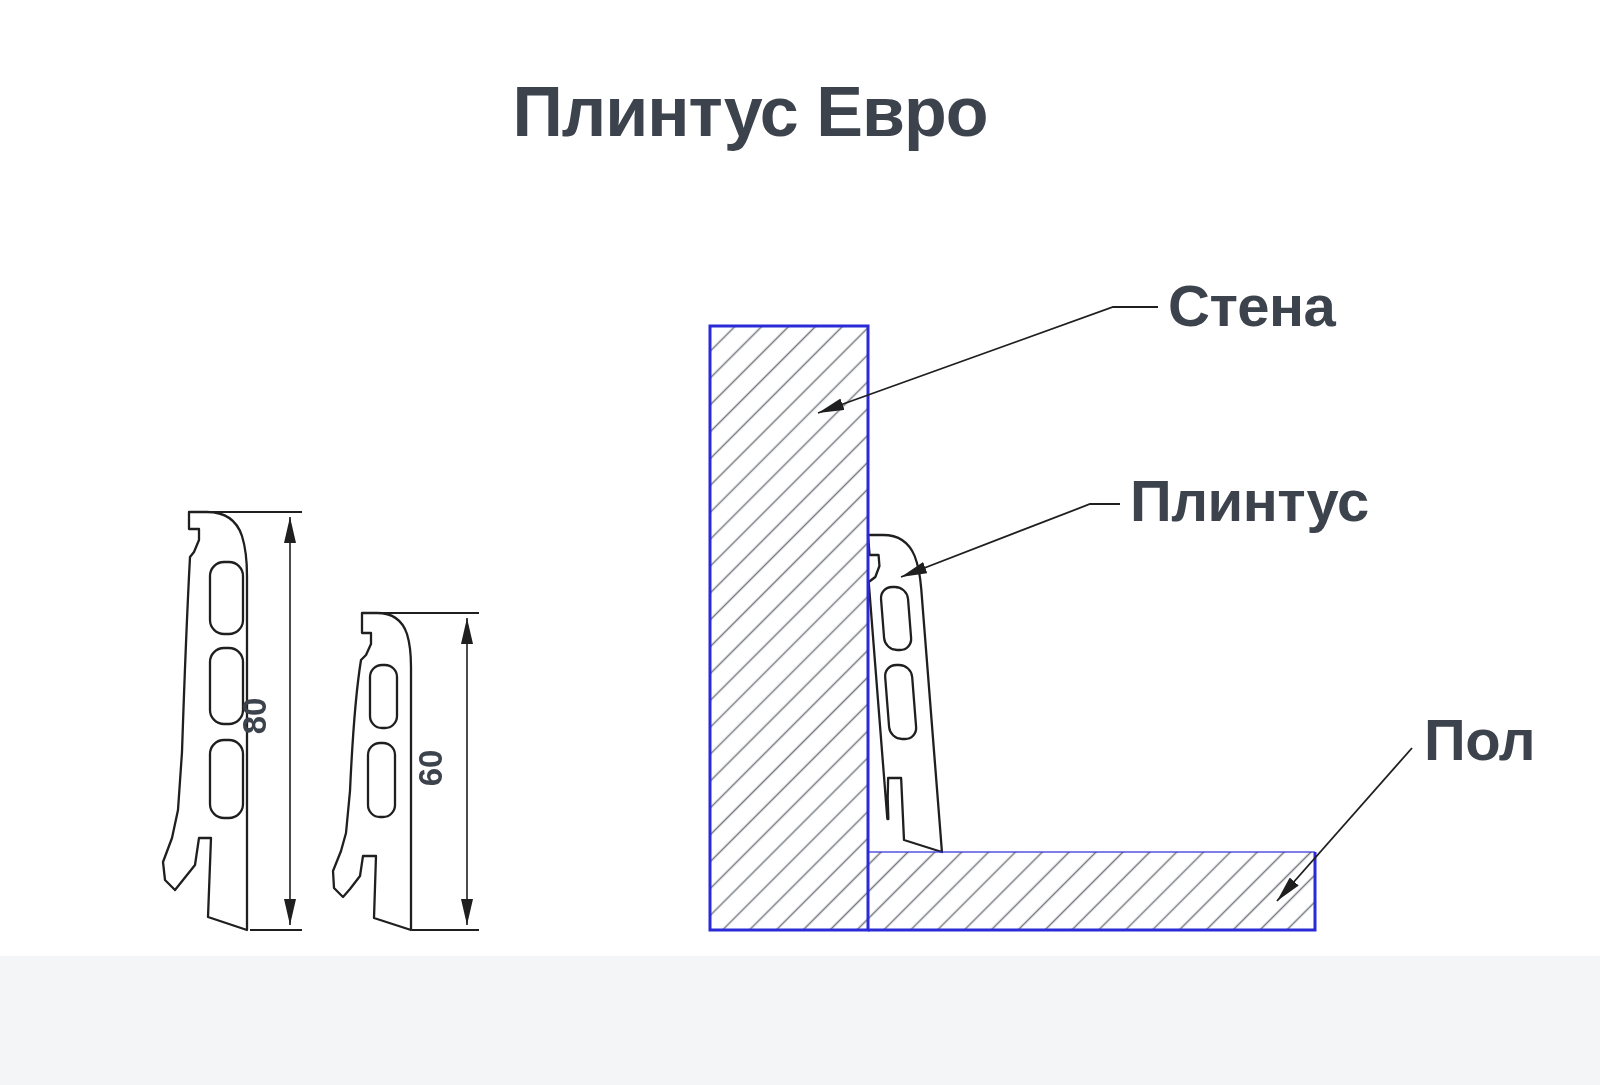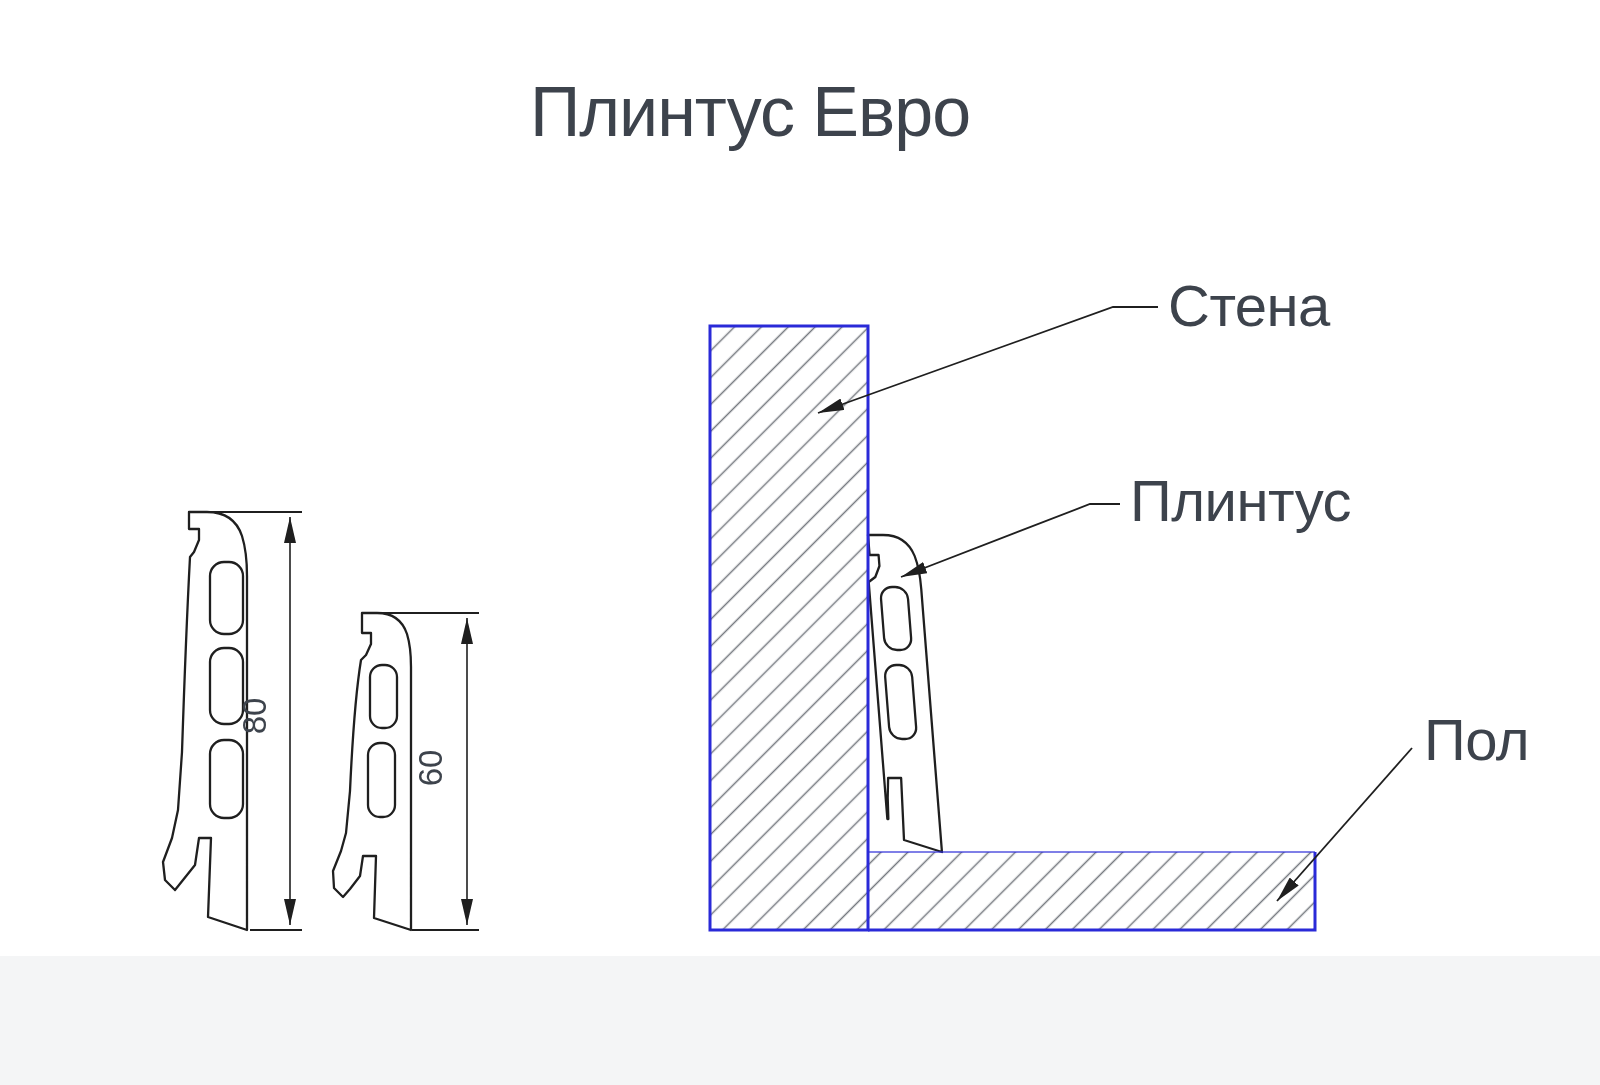--- a/index.html
+++ b/index.html
@@ -9,20 +9,21 @@
     --text-dark:#3d434c;
     --background:#ffffff;
   }
   html,body{margin:0;padding:0;}
   body{background:#f4f5f6;font-family:"Liberation Sans",sans-serif;}
   .canvas{
     position:relative;
     width:1600px;height:956px;
     background:var(--background);
     overflow:hidden;
+    font-weight:bold;
   }
   svg text{
     font-family:"Liberation Sans","DejaVu Sans",sans-serif;
     fill:var(--text-dark);
   }
   .title-text{font-size:70px;letter-spacing:-1px;}
   .callout-text{font-size:58px;letter-spacing:-0.5px;}
   .dim-text{font-size:33px;}
   .profile-outline{
     fill:#ffffff;

